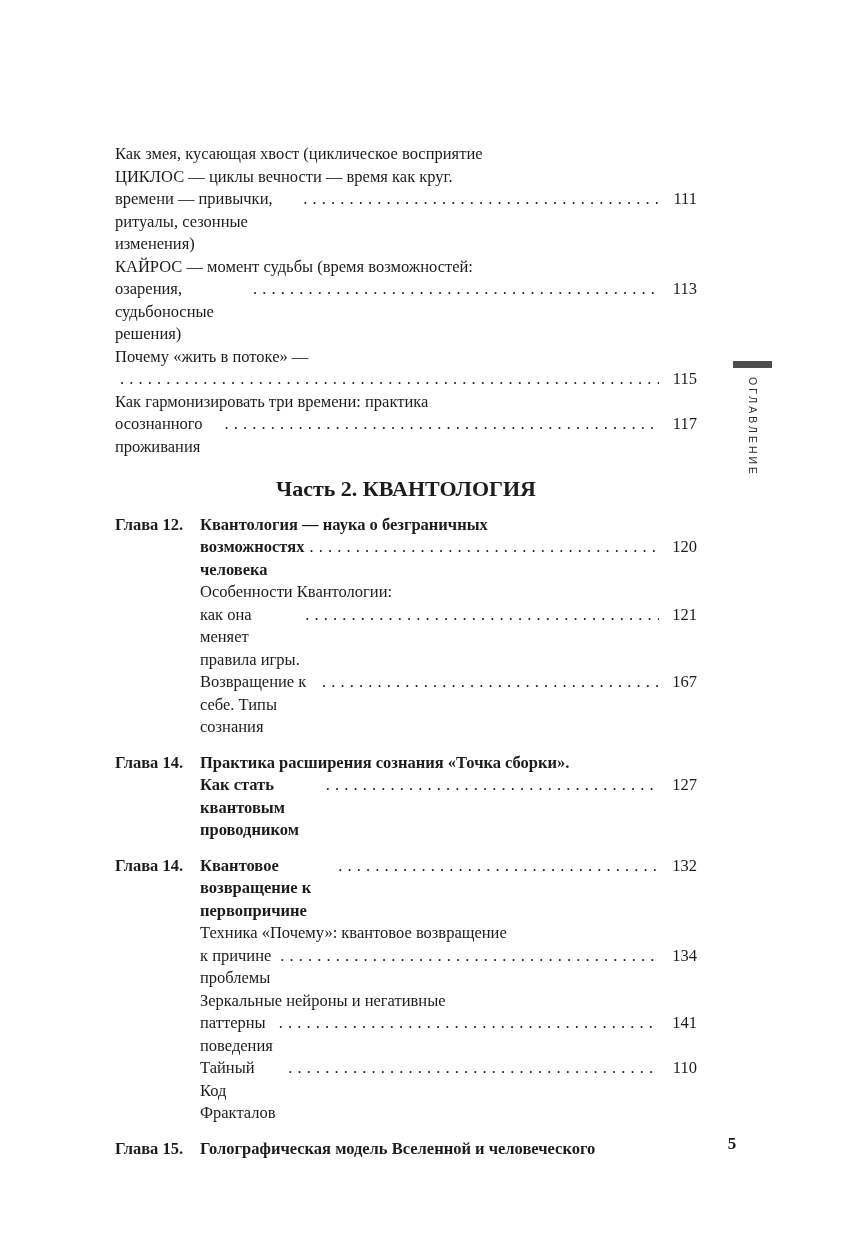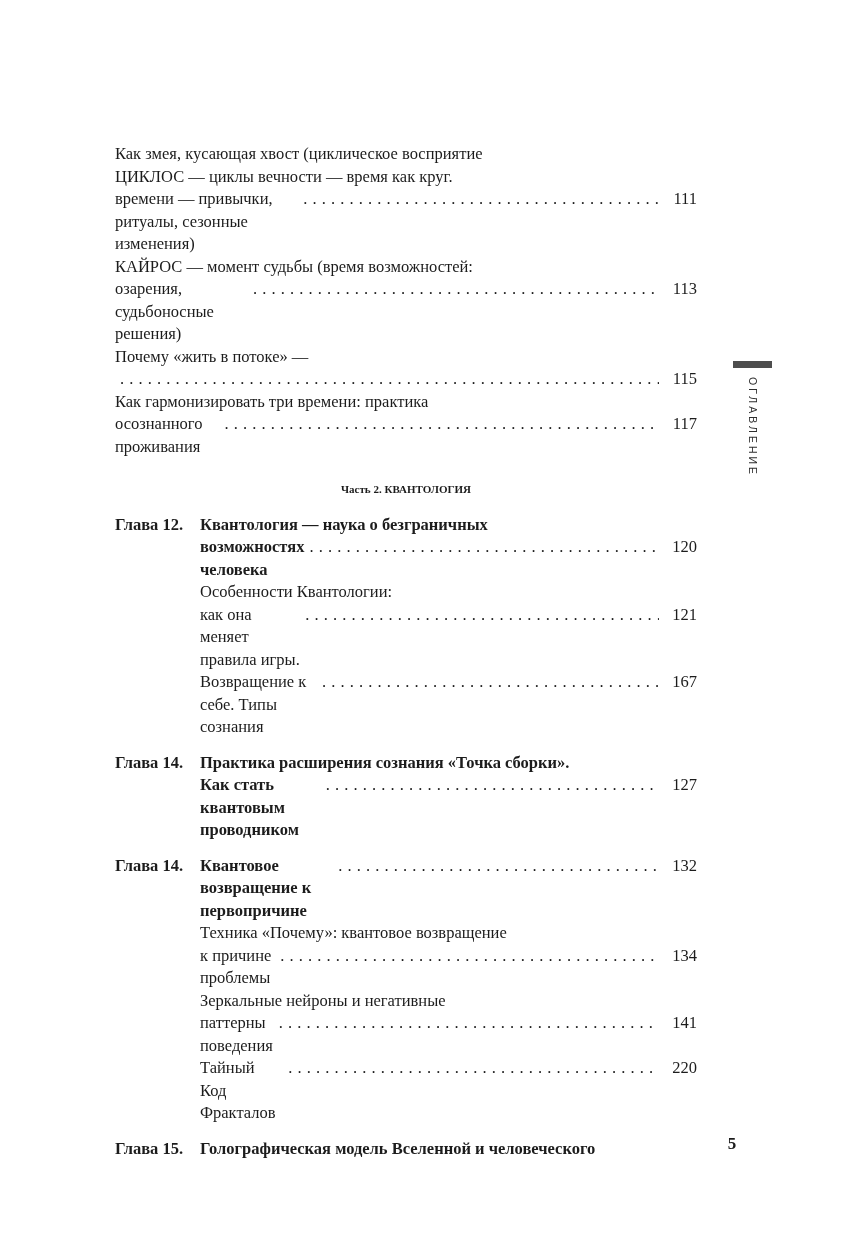--- a/index.html
+++ b/index.html
@@ -18,21 +18,21 @@
   .dots{
     flex:1 1 auto;overflow:hidden;white-space:nowrap;
     min-width:10px;padding-left:5px;color:#1c1c1c;font-weight:normal;
   }
   .dots::after{
     content:". . . . . . . . . . . . . . . . . . . . . . . . . . . . . . . . . . . . . . . . . . . . . . . . . . . . . . . . . . . . . . . . . . . . . . . . . . . . . . . .";
     word-spacing:1px;
   }
   .pg{margin-left:11px;min-width:27px;text-align:right;white-space:nowrap;font-weight:normal;}
   .part-heading{
-    font-size:11px;font-weight:bold;text-align:center;
+    font-size:22px;font-weight:bold;text-align:center;
     margin:20px 0 13px 0;line-height:22.5px;
   }
   .chapter-group{margin-top:13px;}
   .chapter-row{display:flex;align-items:flex-start;}
   .chapter-label{width:85px;flex:0 0 85px;font-weight:bold;}
   .chapter-title{flex:1 1 auto;min-width:0;}
   .entry.indent{margin-left:85px;}
   .sidebar{
     position:absolute;left:733px;top:361px;width:39px;
     display:flex;flex-direction:column;align-items:center;
@@ -175,21 +175,21 @@
             <div class="line">
               <span class="t">паттерны поведения</span>
               <span class="dots"></span>
               <span class="pg">141</span>
             </div>
           </div>
           <div class="entry indent">
             <div class="line">
               <span class="t">Тайный Код Фракталов</span>
               <span class="dots"></span>
-              <span class="pg">220</span>
+              <span class="pg">110</span>
             </div>
           </div>
         </div>
         <div class="chapter-group">
           <div class="chapter-row">
             <span class="chapter-label">Глава 15.</span>
             <div class="entry chapter-title">
               <div class="line bold">
                 <span class="t">Голографическая модель Вселенной и человеческого</span>
               </div>

